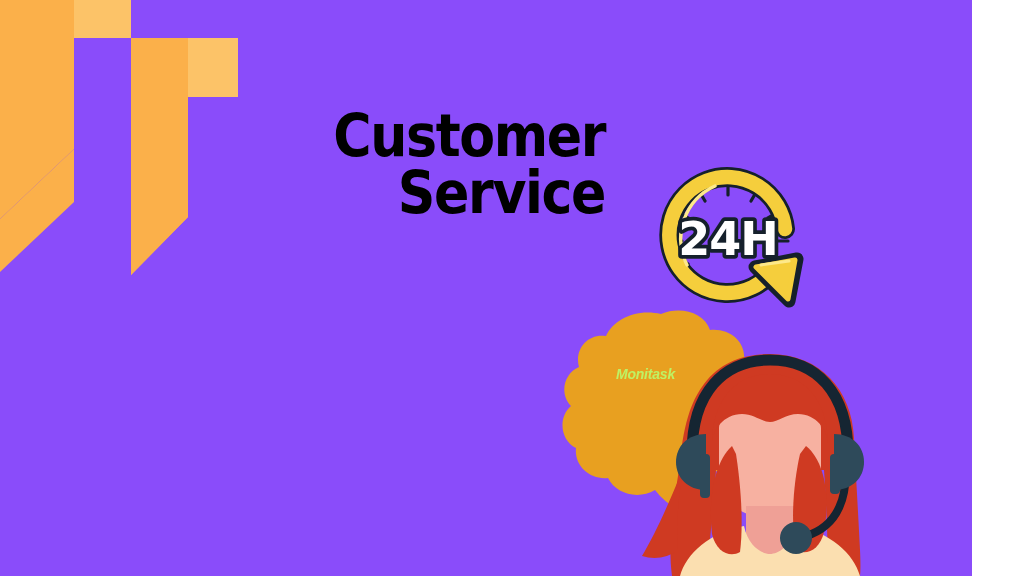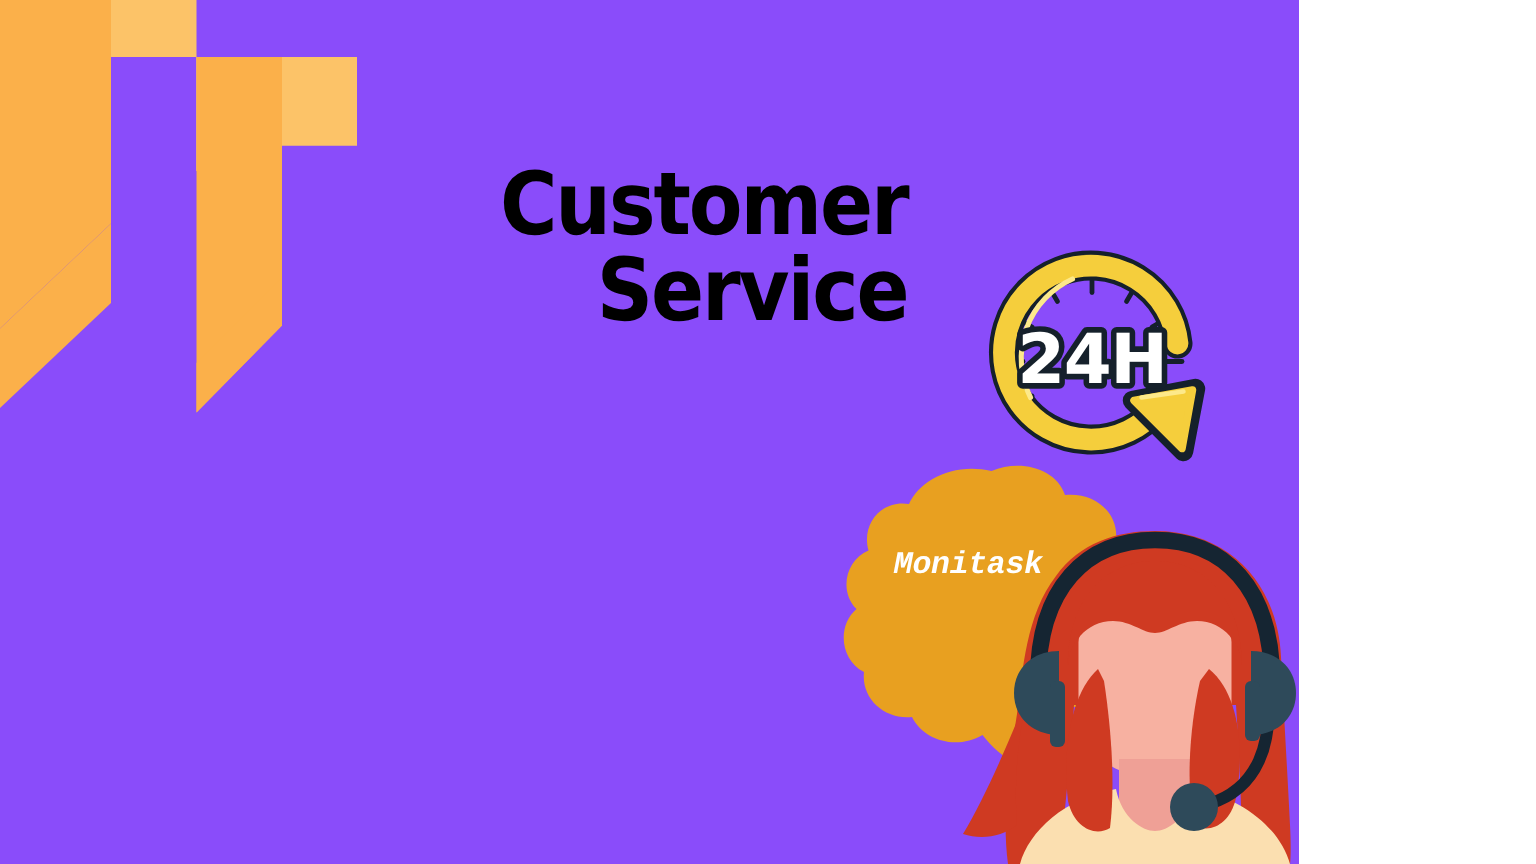--- a/index.html
+++ b/index.html
@@ -3,21 +3,21 @@
 <meta charset="utf-8">
 <style>
   * { margin:0; padding:0; box-sizing:border-box; }
   html, body {
     width:1024px; height:576px;
     font-family:"Liberation Sans", sans-serif;
     overflow:hidden;
   }
   #canvas {
     position:relative;
-    width:866px; height:576px;
+    width:972px; height:576px;
     background:#8a4cfa;
     overflow:hidden;
   }
 
   
   #logo-mark {
     position:absolute;
     left:-62px; top:-58px;
     width:300px; height:380px;
   }
@@ -49,26 +49,26 @@
   #speech-bubble {
     position:absolute;
     left:558px; top:304px;
     width:210px; height:230px;
   }
   #bubble-text {
     position:absolute;
     left:588px; top:366px;
     width:115px;
     text-align:center;
-    color:#ffffff;
+    color:#bef264;
     font-weight:bold;
     font-style:italic;
-    font-size:21px;
+    font-size:14px;
     letter-spacing:-0.2px;
-    font-family:Liberation Mono, monospace;
+    font-family:Liberation Sans, sans-serif;
   }
 
   
   #agent-figure {
     position:absolute;
     left:620px; top:350px;
     width:300px; height:226px;
   }
 </style>
 </head>

